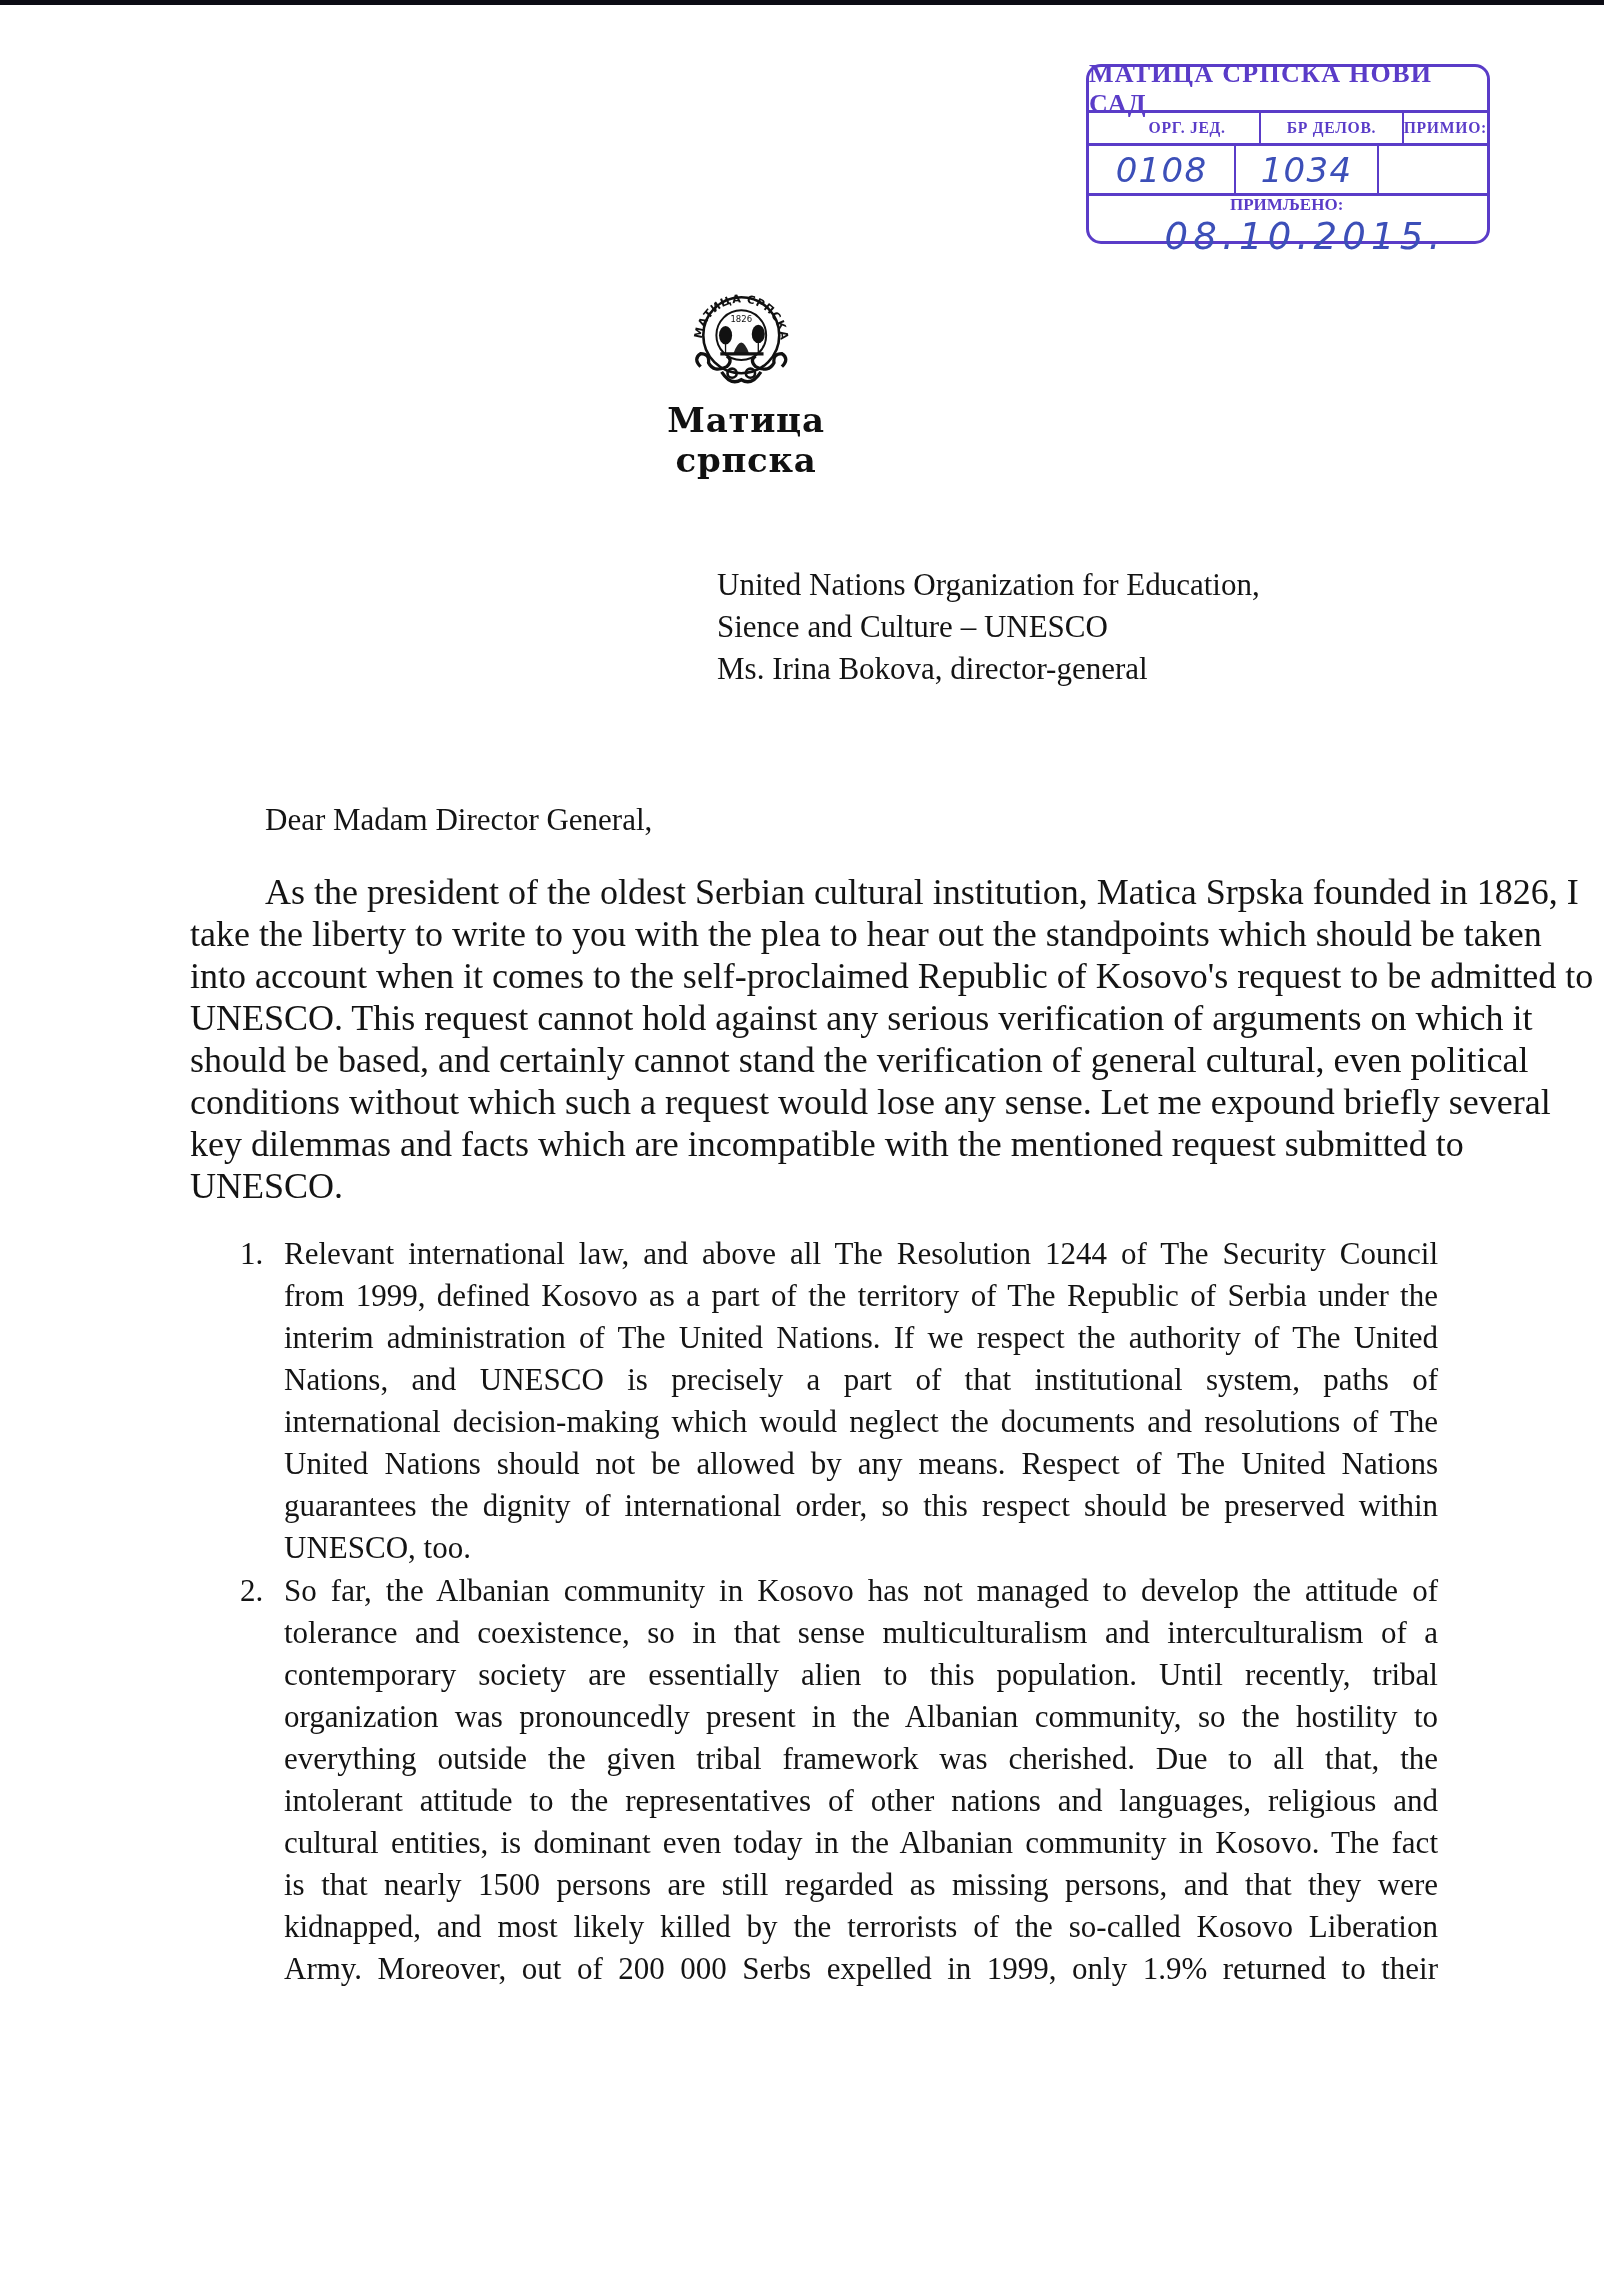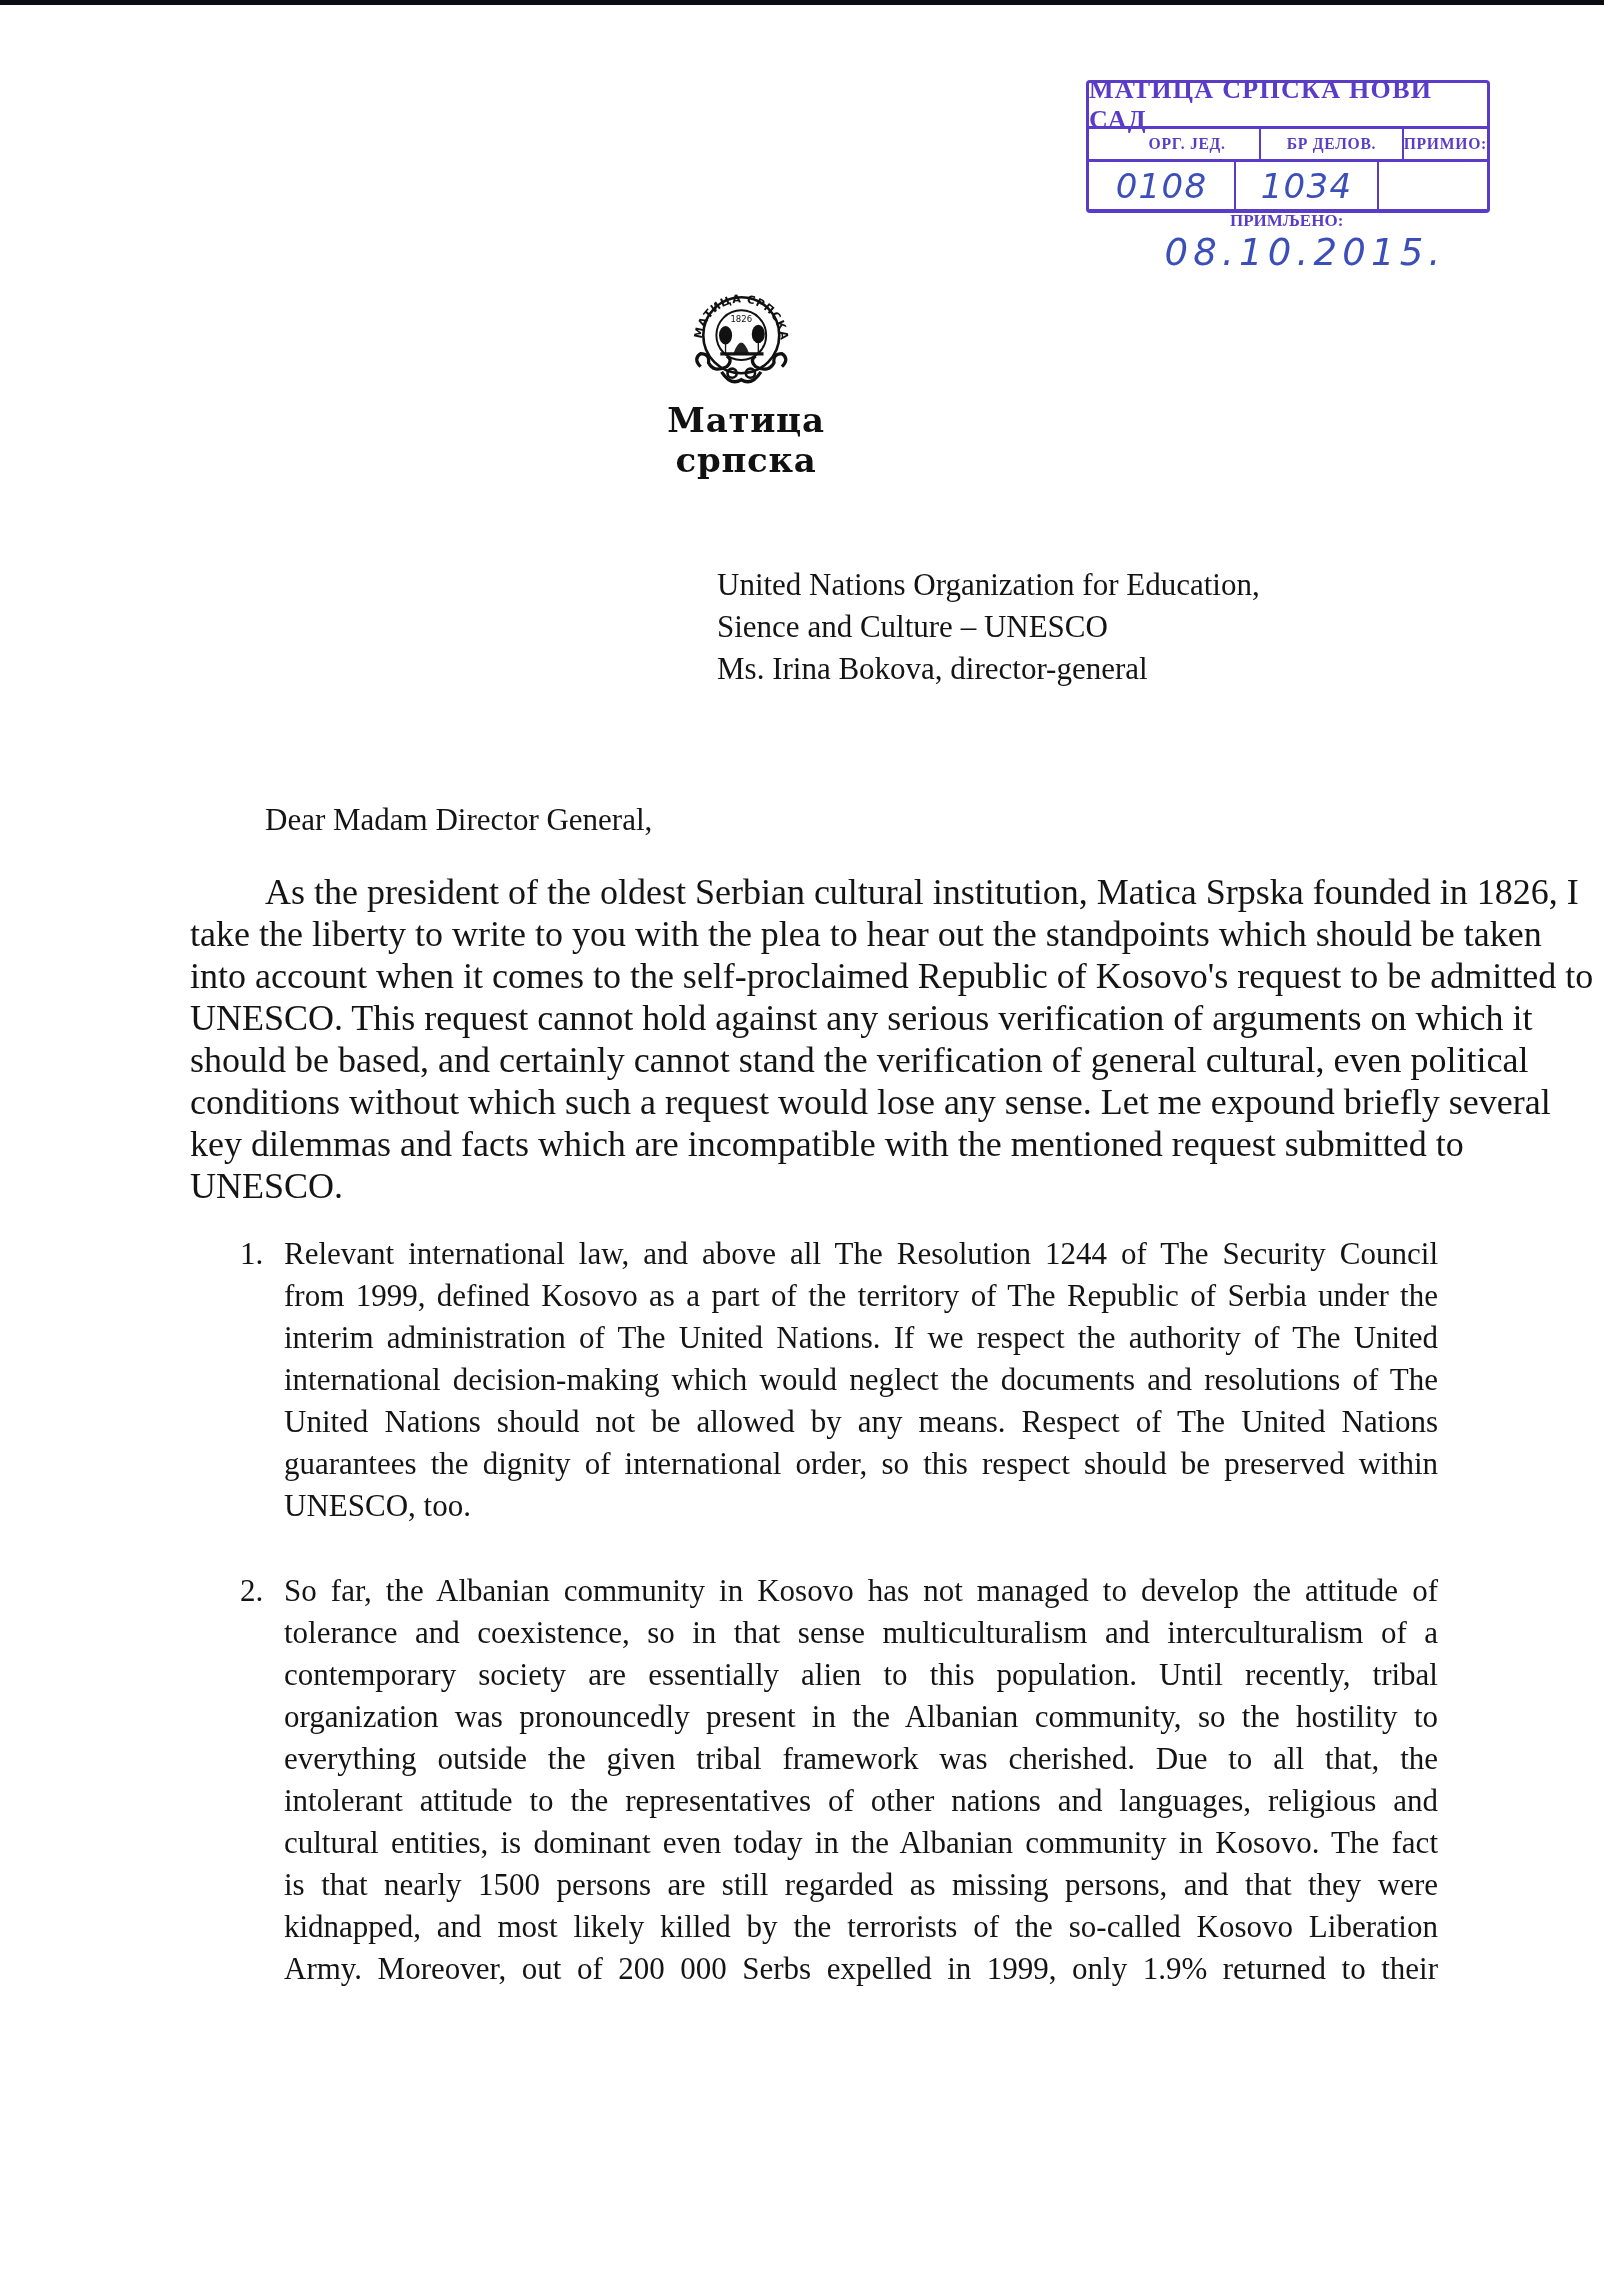--- a/index.html
+++ b/index.html
@@ -1,22 +1,22 @@
 <!DOCTYPE html>
 <html style="font-size:10.5px"><head>
 <meta charset="utf-8">
 <style>
   html, body { margin: 0; padding: 0; background: #ffffff; }
   body { width: 1604px; height: 2295px; position: relative; overflow: hidden;
          font-family: "Liberation Serif", "DejaVu Serif", serif; color: #141414; }
   .topbar { position: absolute; left: 0; top: 0; width: 1604px; height: 4.6px; background: #0c0c14; }
 
   
-  .stamp { position: absolute; left: 1086px; top: 80px; width: 404px; height: 133px;
-           border: 3.9px solid #5a3cc8; border-radius: 4px; box-sizing: border-box; color: #5a3cc8;
+  .stamp { position: absolute; left: 1086px; top: 64px; width: 404px; height: 180px;
+           border: 3.9px solid #5a3cc8; border-radius: 15px; box-sizing: border-box; color: #5a3cc8;
            font-family: "Liberation Serif", "DejaVu Serif", serif; }
   .stamp .row { position: absolute; left: 0; right: 0; border-bottom: 3.3px solid #5a3cc8; box-sizing: border-box; }
   .stamp .r1 { top: 0; height: 46px; display: flex; align-items: center; justify-content: center;
                font-size: 26px; font-weight: bold; letter-spacing: 1.3px; }
   .stamp .r2 { top: 46px; height: 33px; display: flex; padding-left: 26px; }
   .stamp .r3 { top: 79px; height: 50px; display: flex; justify-content: space-between; }
   .stamp .r4 { top: 128px; height: 43px; border-bottom: none; display: flex; align-items: center; flex-direction: column; }
   .stamp .cell { border-right: 2.6px solid #5a3cc8; display: flex; align-items: center; justify-content: center; box-sizing: border-box; }
   .stamp .c1 { width: 147px; } .stamp .c2 { width: 143px; } .stamp .c3 { flex: 1; border-right: none; }
   .stamp .hdr { font-size: 15.7px; font-weight: bold; letter-spacing: 0.7px; }
@@ -108,20 +108,21 @@
   <div class="line">key dilemmas and facts which are incompatible with the mentioned request submitted to</div>
   <div class="line last">UNESCO.</div>
 </div>
 
 <div class="list" style="top:1233px;">
   <div class="num line">1.</div>
   <div class="body">
     <div class="line">Relevant international law, and above all The Resolution 1244 of The Security Council</div>
     <div class="line">from 1999, defined Kosovo as a part of the territory of The Republic of Serbia under the</div>
     <div class="line">interim administration of The United Nations. If we respect the authority of The United</div>
+    <div class="line">Nations, and UNESCO is precisely a part of that institutional system, paths of</div>
     <div class="line">international decision-making which would neglect the documents and resolutions of The</div>
     <div class="line">United Nations should not be allowed by any means. Respect of The United Nations</div>
     <div class="line">guarantees the dignity of international order, so this respect should be preserved within</div>
     <div class="line last">UNESCO, too.</div>
   </div>
 </div>
 
 <div class="list" style="top:1570px;">
   <div class="num line">2.</div>
   <div class="body">

